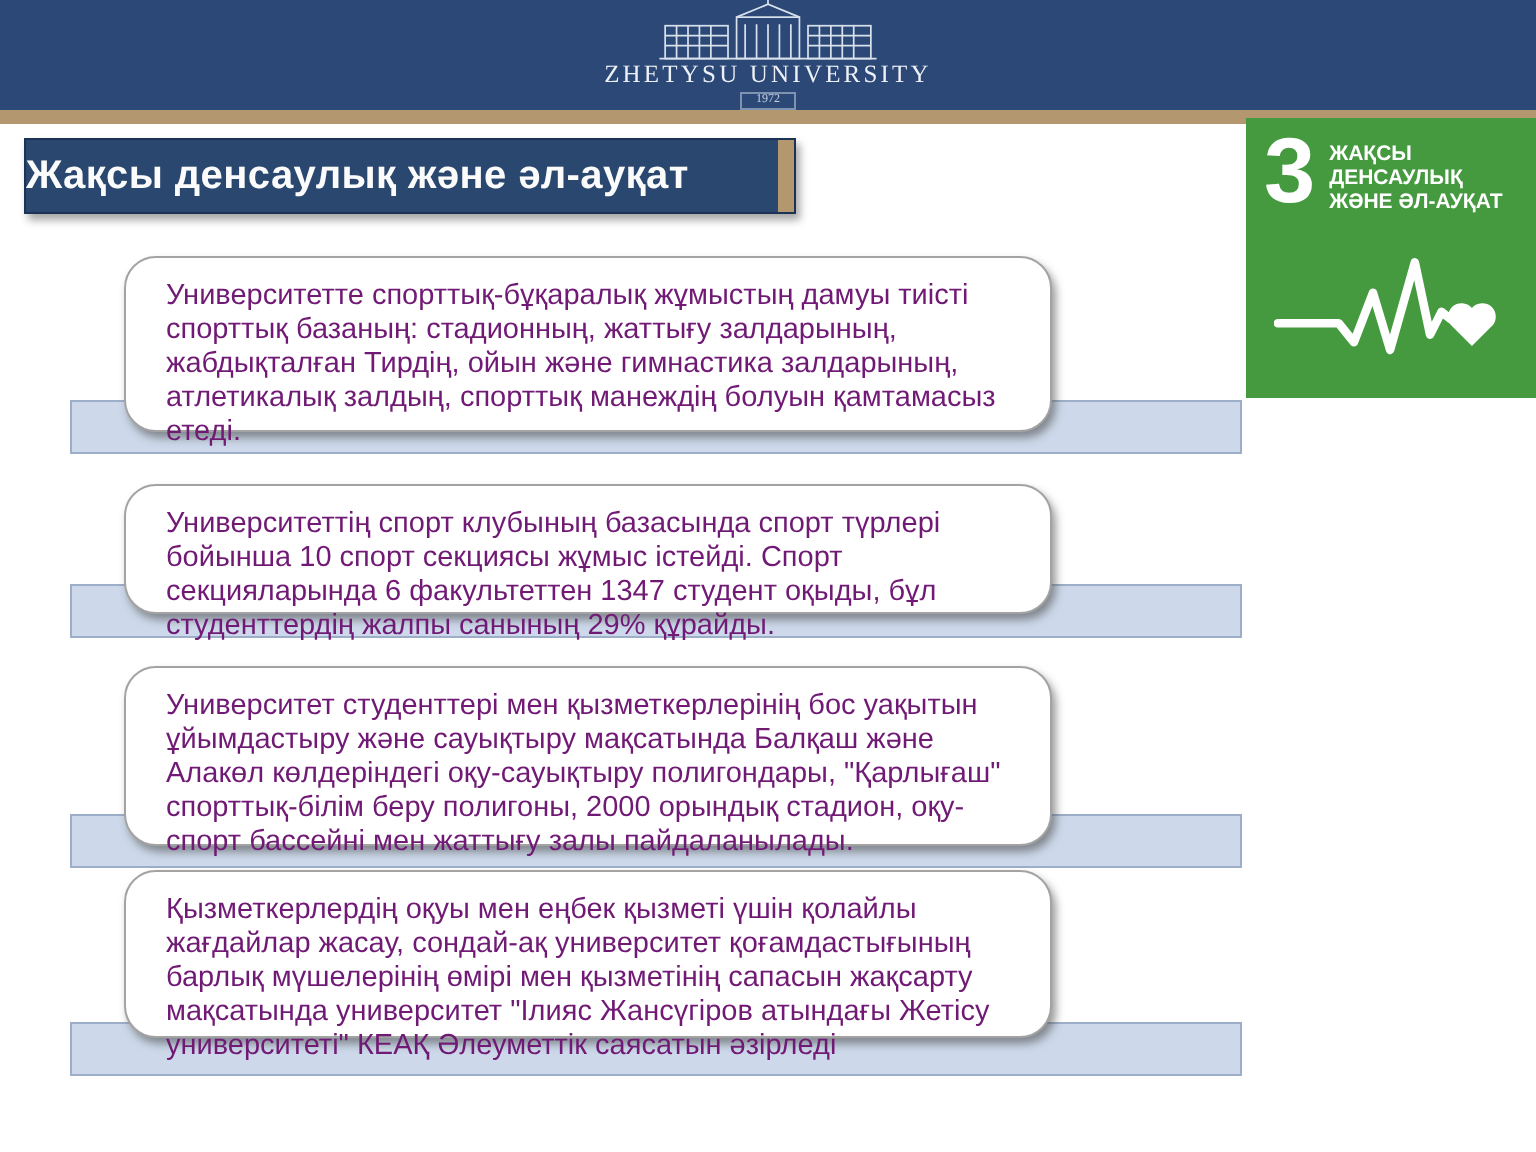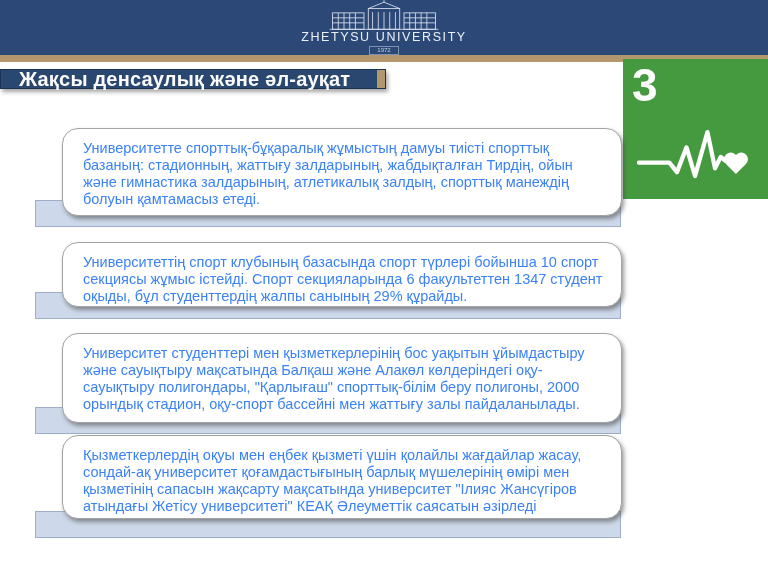--- a/index.html
+++ b/index.html
@@ -5,51 +5,51 @@
   html,body{margin:0;padding:0;background:#fff;}
   .slide{
     position:relative;width:768px;height:576px;overflow:hidden;background:#ffffff;
     font-family:"Liberation Sans", sans-serif;
   }
   
   .header{
     position:absolute;left:0;top:0;width:768px;height:55px;background:#2B4877;
     display:flex;align-items:center;justify-content:center;
   }
-  .logo{display:flex;flex-direction:column;align-items:center;line-height:1;}
+  .logo{display:flex;flex-direction:column;align-items:center;line-height:1;font-family:Liberation Serif, serif;}
   .logo svg{display:block;}
   .logo-name{color:#EDF1F7;font-size:12.5px;letter-spacing:1.6px;font-weight:500;margin-top:1px;}
   .logo-year{color:#C8D2E0;font-size:6px;border:1px solid #7E92B2;padding:0 7px;line-height:7px;margin-top:2px;}
   
   .tan-line{position:absolute;left:0;top:55px;width:768px;height:7px;background:#B3976F;}
   
   .title-bar{
-    position:absolute;left:0;top:69px;width:386px;height:20px;background:#29476F;
+    position:absolute;left:12px;top:69px;width:386px;height:38px;background:#29476F;
     border:1px solid #1C3356;box-sizing:border-box;
     box-shadow:2px 3px 4px rgba(0,0,0,0.35);
-    display:flex;align-items:center;padding-left:18px;
+    display:flex;align-items:center;padding-left:0;
   }
   .title-cap{position:absolute;right:0;top:0;width:8px;height:100%;background:#B3976F;}
   .title-text{color:#FBFBFB;font-size:20px;font-weight:bold;letter-spacing:0.2px;}
   
   .sdg-badge{position:absolute;left:623px;top:59px;width:145px;height:140px;background:#459A3F;color:#fff;}
   .sdg-head{display:flex;align-items:flex-start;padding:7px 6px 0 9px;}
   .sdg-number{font-size:46px;font-weight:bold;line-height:38px;}
   .sdg-label{margin-left:7px;margin-top:5px;font-weight:bold;font-size:10.5px;line-height:12px;}
   .sdg-ekg{position:absolute;left:50%;transform:translateX(-50%);bottom:9px;}
   
   .accent-bar{
     position:absolute;left:35px;width:586px;height:27px;background:#CDD9EA;
     border:1px solid #9DAFC8;box-sizing:border-box;z-index:1;
   }
   .card{
-    position:absolute;left:62px;width:560px;background:#ffffff;
+    position:absolute;left:62px;width:464px;background:#ffffff;
     border:1px solid #A3A3A3;border-radius:16px;box-sizing:border-box;
     box-shadow:2px 3px 4px rgba(70,70,70,0.55);
-    padding:11px 18px 24px 20px;color:#3b82f6;font-size:14.5px;line-height:17px;
+    padding:11px 18px 24px 20px;color:#701a75;font-size:14.5px;line-height:17px;
     z-index:2;
   }
   .bar-1{top:200px;} .bar-2{top:292px;} .bar-3{top:407px;} .bar-4{top:511px;}
   .card-1{top:128px;height:88px;} .card-2{top:242px;height:65px;}
   .card-3{top:333px;height:90px;} .card-4{top:435px;height:84px;}
 </style>
 </head>
 <body>
 
 <div class="slide">
@@ -77,20 +77,24 @@
   <div class="tan-line"></div>
 
   <div class="title-bar">
     <span class="title-text">Жақсы денсаулық және әл-ауқат</span>
     <span class="title-cap"></span>
   </div>
 
   <div class="sdg-badge">
     <div class="sdg-head">
       <span class="sdg-number">3</span>
+      <span class="sdg-label">
+        <span>ЖАҚСЫ ДЕНСАУЛЫҚ</span><br>
+        <span>ЖӘНЕ ӘЛ-АУҚАТ</span>
+      </span>
     </div>
     <span class="sdg-ekg">
       <svg width="118" height="62" viewBox="0 0 124 64" fill="none">
         <polyline points="2,40 34,40 42,50 52,24 61,54 74,8 82,46 88,34 93,38" stroke="#ffffff" stroke-width="4.5" stroke-linecap="round" stroke-linejoin="round"></polyline>
         <path d="M104 52 L94 42 A7.1 7.1 0 1 1 104 32 A7.1 7.1 0 1 1 114 42 Z" fill="#ffffff"></path>
       </svg>
     </span>
   </div>
 
   <div>

